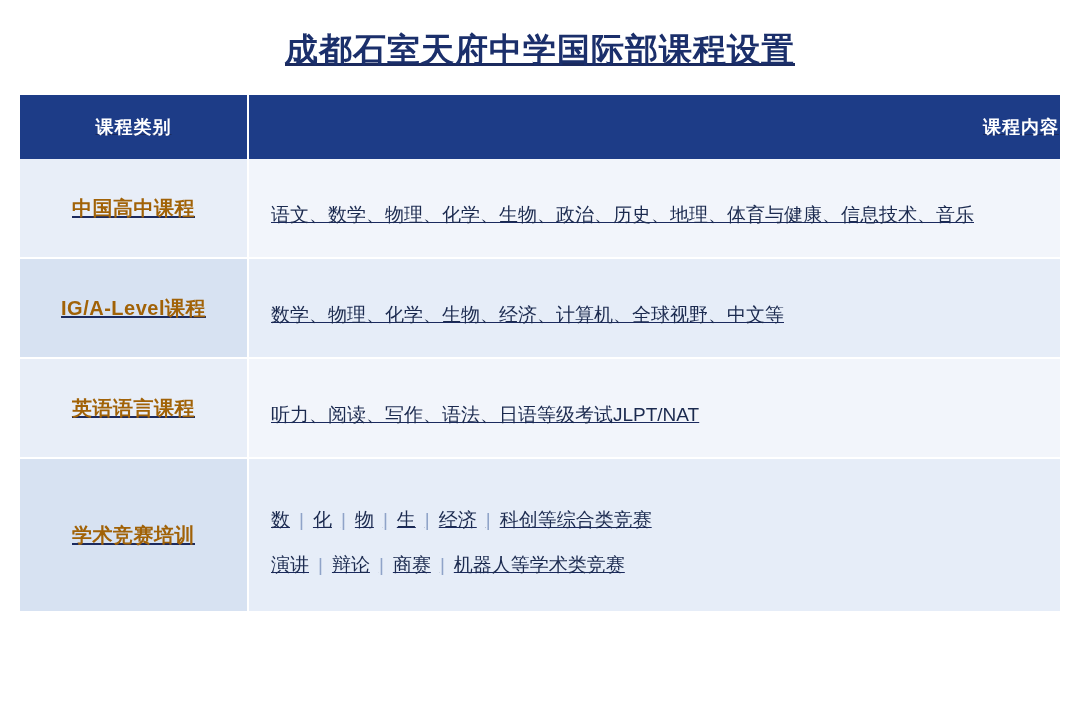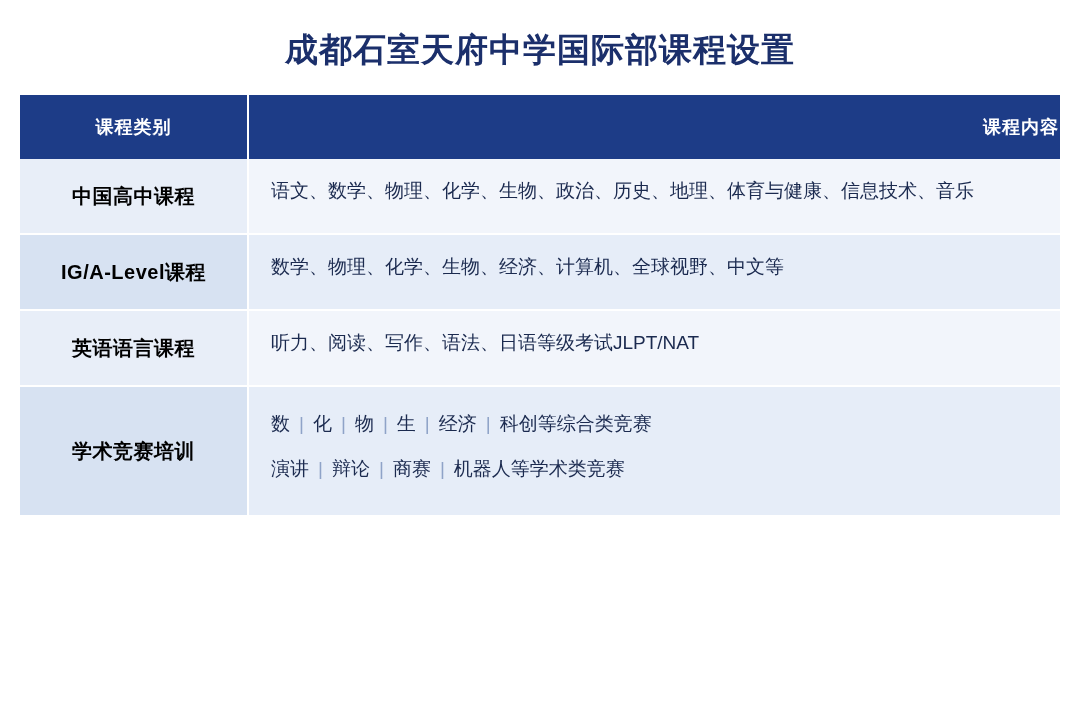--- a/index.html
+++ b/index.html
@@ -13,20 +13,21 @@
     font-family: "Liberation Sans", "DejaVu Sans", sans-serif;
     color: #1b2a5e;
     overflow: hidden;
   }
   .page {
     position: relative;
     width: 1080px;
     height: 532px;
     box-sizing: border-box;
     padding: 0 20px;
+    text-decoration: underline;
   }
   .title {
     text-align: center;
     font-size: 33px;
     font-weight: bold;
     color: #1b2f6b;
     letter-spacing: 1px;
     padding-top: 28px;
     padding-bottom: 22px;
   }
@@ -50,33 +51,33 @@
     border-right: 2px solid #ffffff;
   }
   thead th:last-child { border-right: none; text-align: right; }
 
   tbody td {
     border-bottom: 2px solid #ffffff;
     vertical-align: middle;
   }
   td.cat {
     background: #e8eef8;
-    color: #000000;
+    color: #a16207;
     font-size: 20px;
     font-weight: bold;
     text-align: center;
     border-right: 2px solid #ffffff;
     letter-spacing: 0.5px;
   }
   td.cat.alt { background: #d7e2f2; }
   td.content {
     background: #f2f5fb;
     color: #1b2a4f;
     font-size: 19px;
-    padding: 4px 0 14px 22px;
+    padding: 28px 0 14px 22px;
     line-height: 1.55;
   }
   td.content.alt { background: #e6edf8; }
   tr.r-tall td { height: 56px; }
 
   .sub-line {
     display: block;
     padding: 3px 0;
   }
   .sub-line.first { padding-bottom: 12px; }

